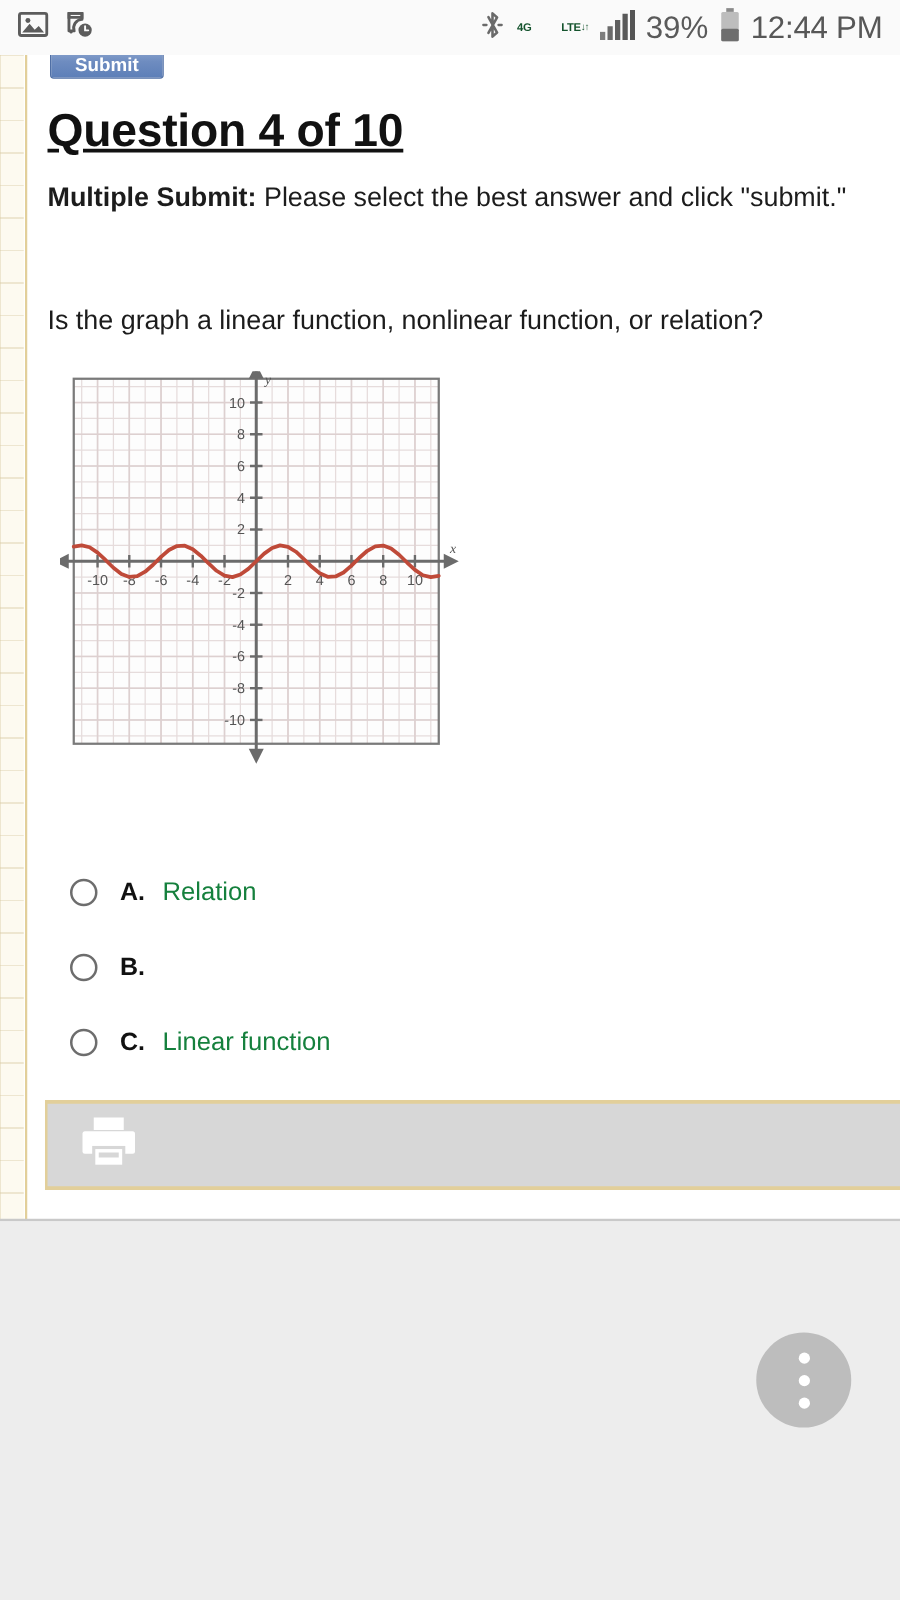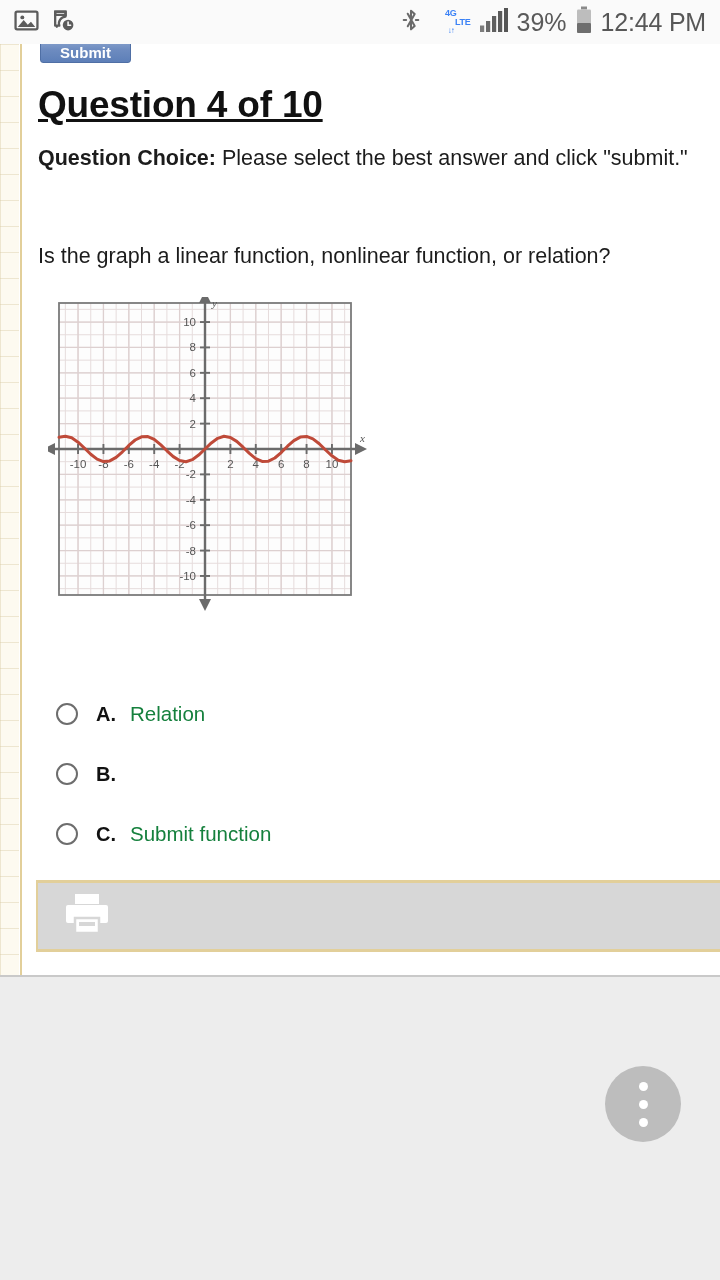--- a/index.html
+++ b/index.html
@@ -22,22 +22,22 @@
   .sb-icon{ display:block; }
   .sb-clock{
     font-size:25px; color:#575757; font-weight:400;
     letter-spacing:-0.2px; line-height:1;
     font-family:"Liberation Sans", sans-serif;
   }
   .sb-pct{
     font-size:25px; color:#5a5a5a; font-weight:400; line-height:1;
   }
   .lte-stack{
-    display:flex; flex-direction:column; align-items:center;
-    line-height:1; color:#3b82f6;
+    display:flex; flex-direction:row; align-items:flex-start;
+    line-height:1; color:#14532d;
   }
   .lte-stack .l1{ font-size:9px; font-weight:700; letter-spacing:-0.3px;}
   .lte-stack .l2{ font-size:9px; font-weight:700; letter-spacing:-0.3px;margin-left:24px;}
   .lte-stack .l3{ font-size:8px; letter-spacing:-1px; margin-top:0px;}
 
   
   .webview{
     position:absolute; top:44px; left:0; width:720px; height:932px;
     background:#ffffff;
     overflow:hidden;
@@ -215,21 +215,21 @@
   <div class="left-strip"></div>
   <div class="left-rule"></div>
 
   <div class="content">
 
     <button class="submit-btn">Submit</button>
 
     <h1 class="q-title">Question 4 of 10</h1>
 
     <p class="q-instruction">
-      <b>Question Choice:</b><span> Please select the best answer and click "submit."</span>
+      <b>Multiple Submit:</b><span> Please select the best answer and click "submit."</span>
     </p>
 
     <p class="q-prompt">Is the graph a linear function, nonlinear function, or relation?</p>
 
     <div class="graph-wrap">
       <svg class="graph-svg" id="chart" width="320" height="320" viewBox="0 0 320 320">
           <rect x="11" y="6" width="292" height="292" fill="#fdfdfd"></rect>
           <line x1="17.347826086956523" y1="6" x2="17.347826086956523" y2="298" stroke="#e6dcdc" stroke-width="1"></line>
           <line x1="11" y1="291.6521739130435" x2="303" y2="291.6521739130435" stroke="#e6dcdc" stroke-width="1"></line>
           <line x1="30.043478260869566" y1="6" x2="30.043478260869566" y2="298" stroke="#e6dcdc" stroke-width="1"></line>
@@ -360,21 +360,21 @@
       </label>
 
       <label class="option">
         <span class="radio"></span>
         <span class="opt-letter">B.</span>
       </label>
 
       <label class="option">
         <span class="radio"></span>
         <span class="opt-letter">C.</span>
-        <span class="opt-text">Submit function</span>
+        <span class="opt-text">Linear function</span>
       </label>
 
     </div>
 
     <div class="print-bar">
       <span class="print-icon">
         <svg width="46" height="44" viewBox="0 0 46 44">
           <rect x="11" y="2" width="24" height="10" fill="#ffffff"></rect>
           <rect x="2" y="13" width="42" height="18" rx="2" fill="#ffffff"></rect>
           <rect x="11" y="26" width="24" height="15" fill="#ffffff" stroke="#d7d7d7" stroke-width="2.5"></rect>

